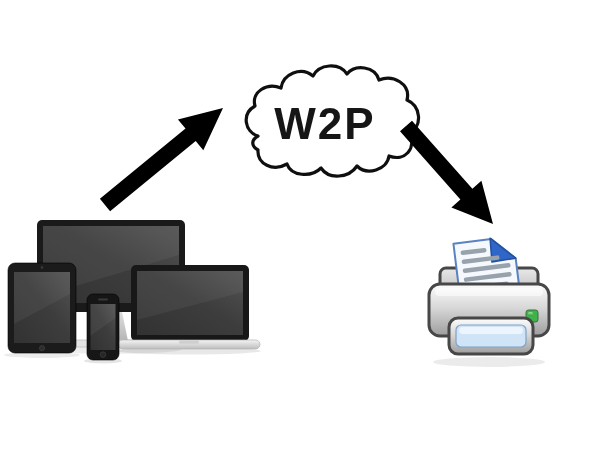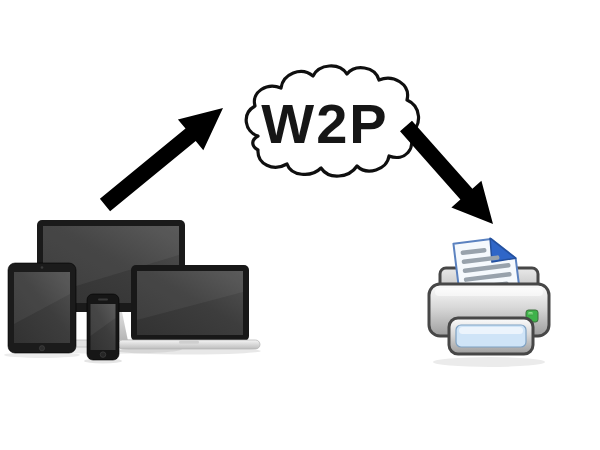--- a/index.html
+++ b/index.html
@@ -8,21 +8,21 @@
     width:600px;height:450px;
     background:#ffffff;
     overflow:hidden;
     font-family:"Liberation Sans", sans-serif;
   }
   .canvas svg{position:absolute;display:block;}
   .cloud-label{
     position:absolute;
     left:225px;top:100px;width:200px;height:48px;
     text-align:center;
-    font-size:56px;line-height:48px;
+    font-size:44px;line-height:48px;
     font-weight:bold;
     letter-spacing:2px;
     color:#161616;
     user-select:none;
   }
 </style>
 </head>
 <body>
 
 <div class="canvas">

